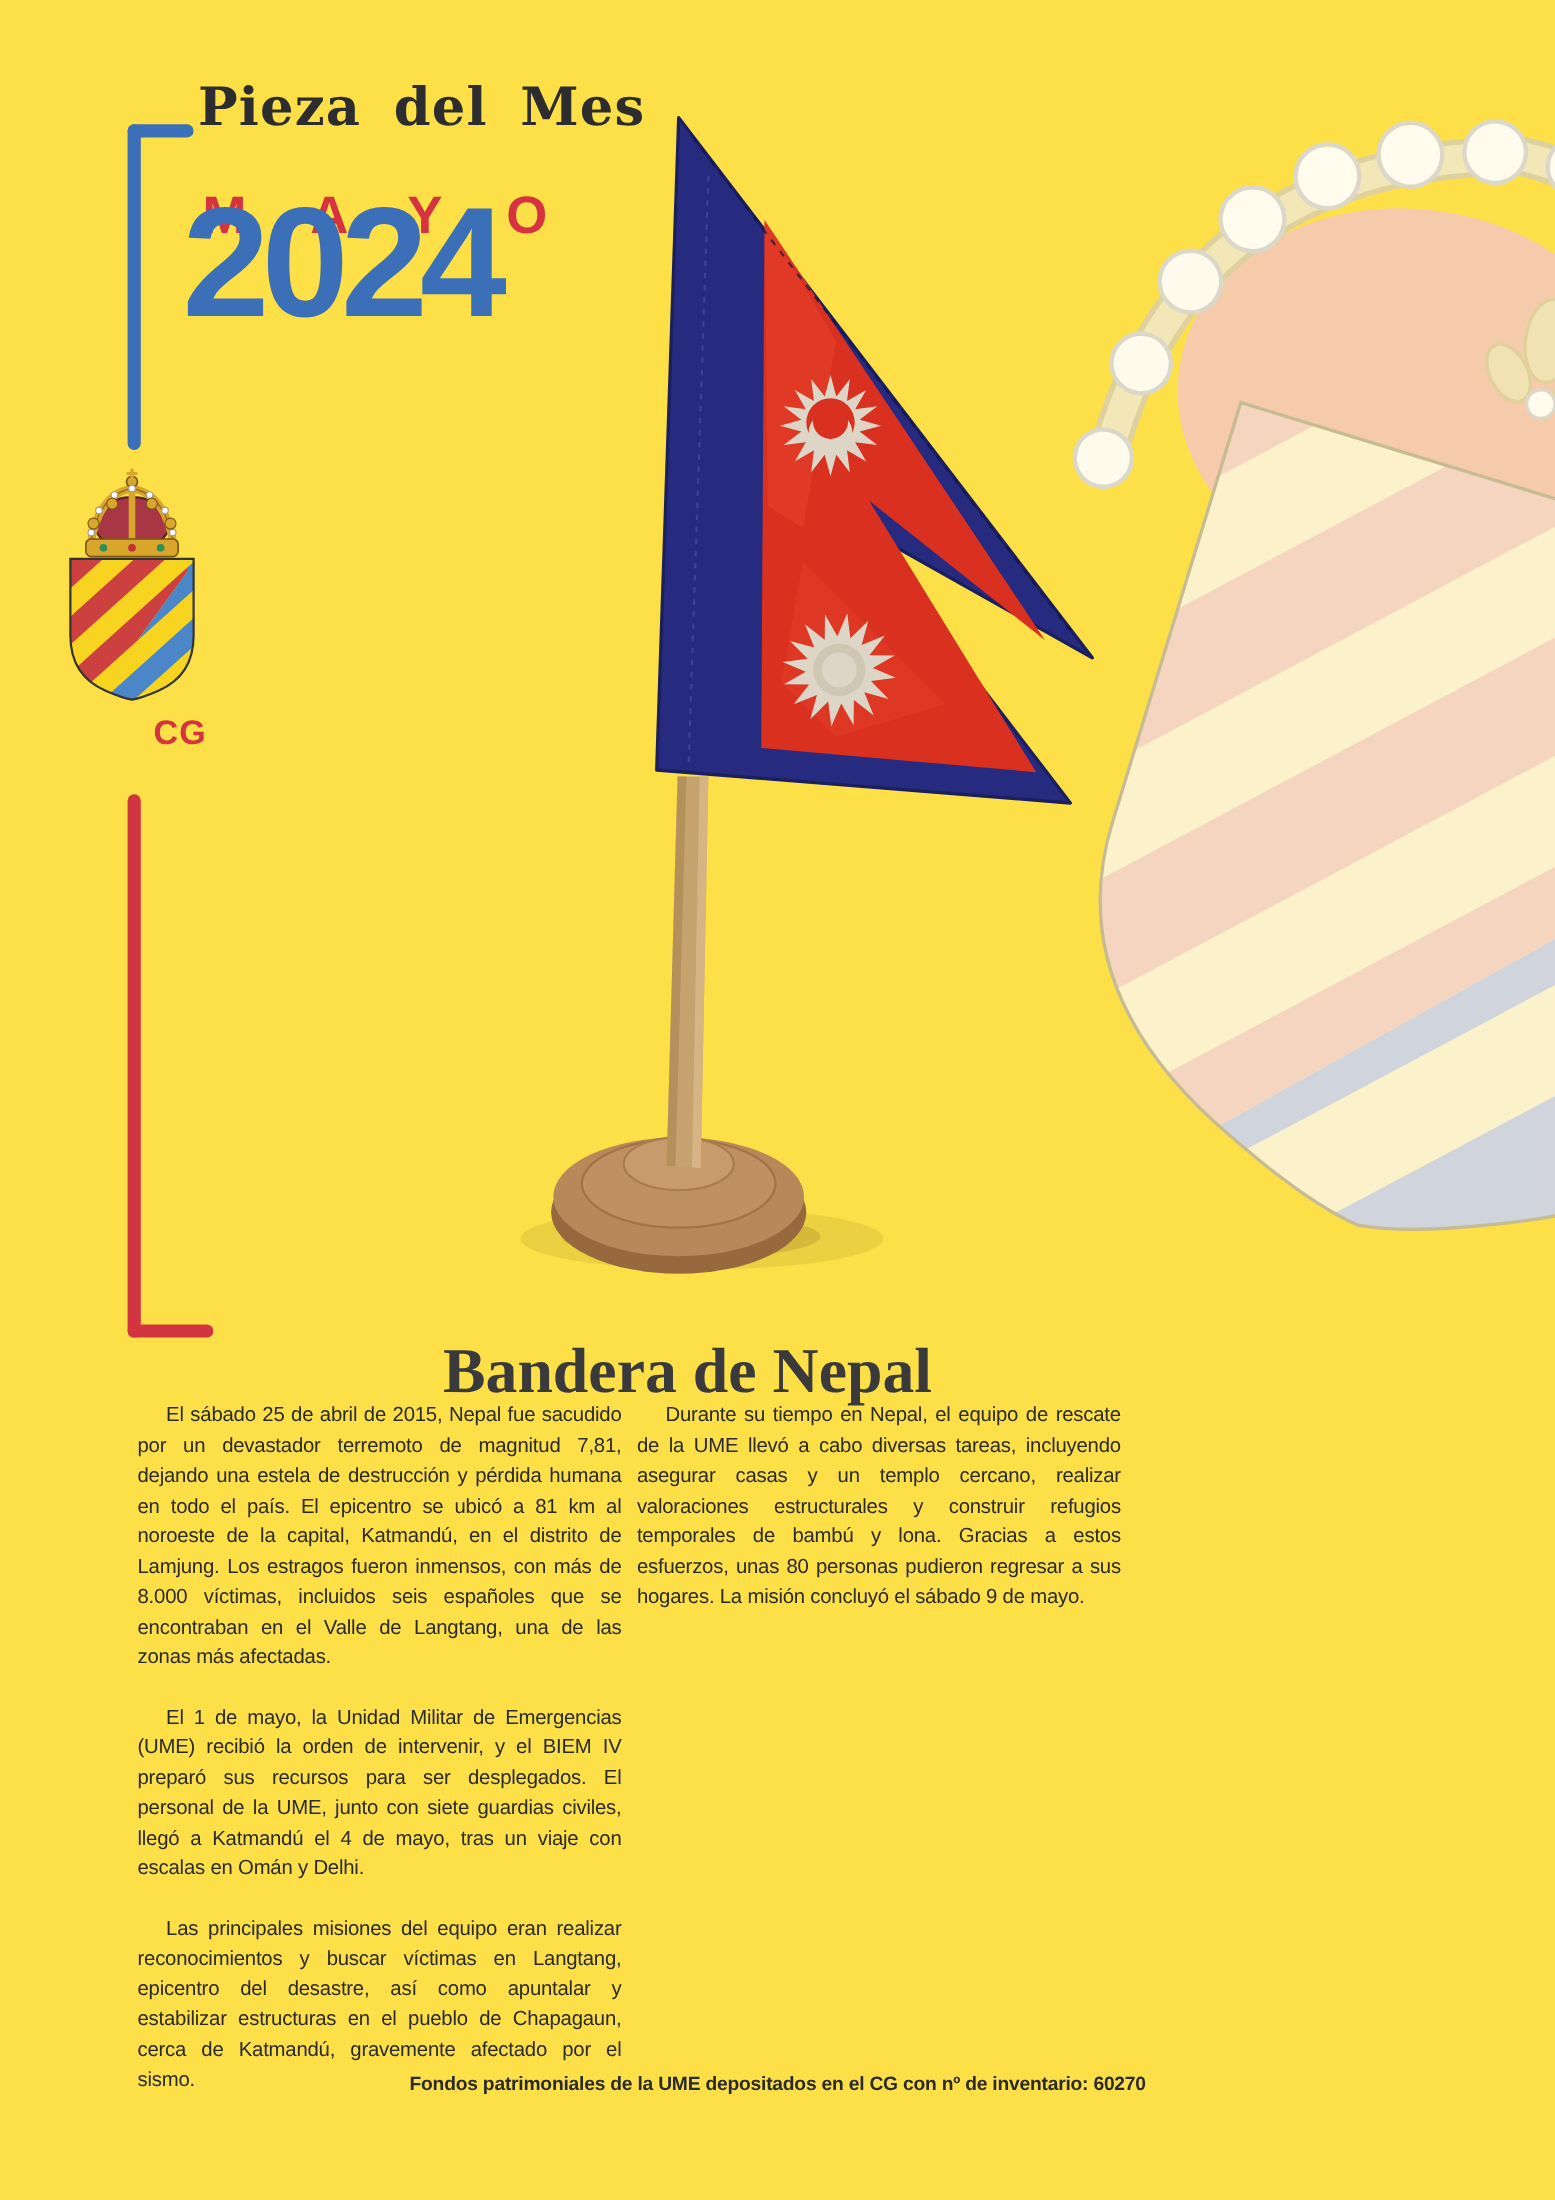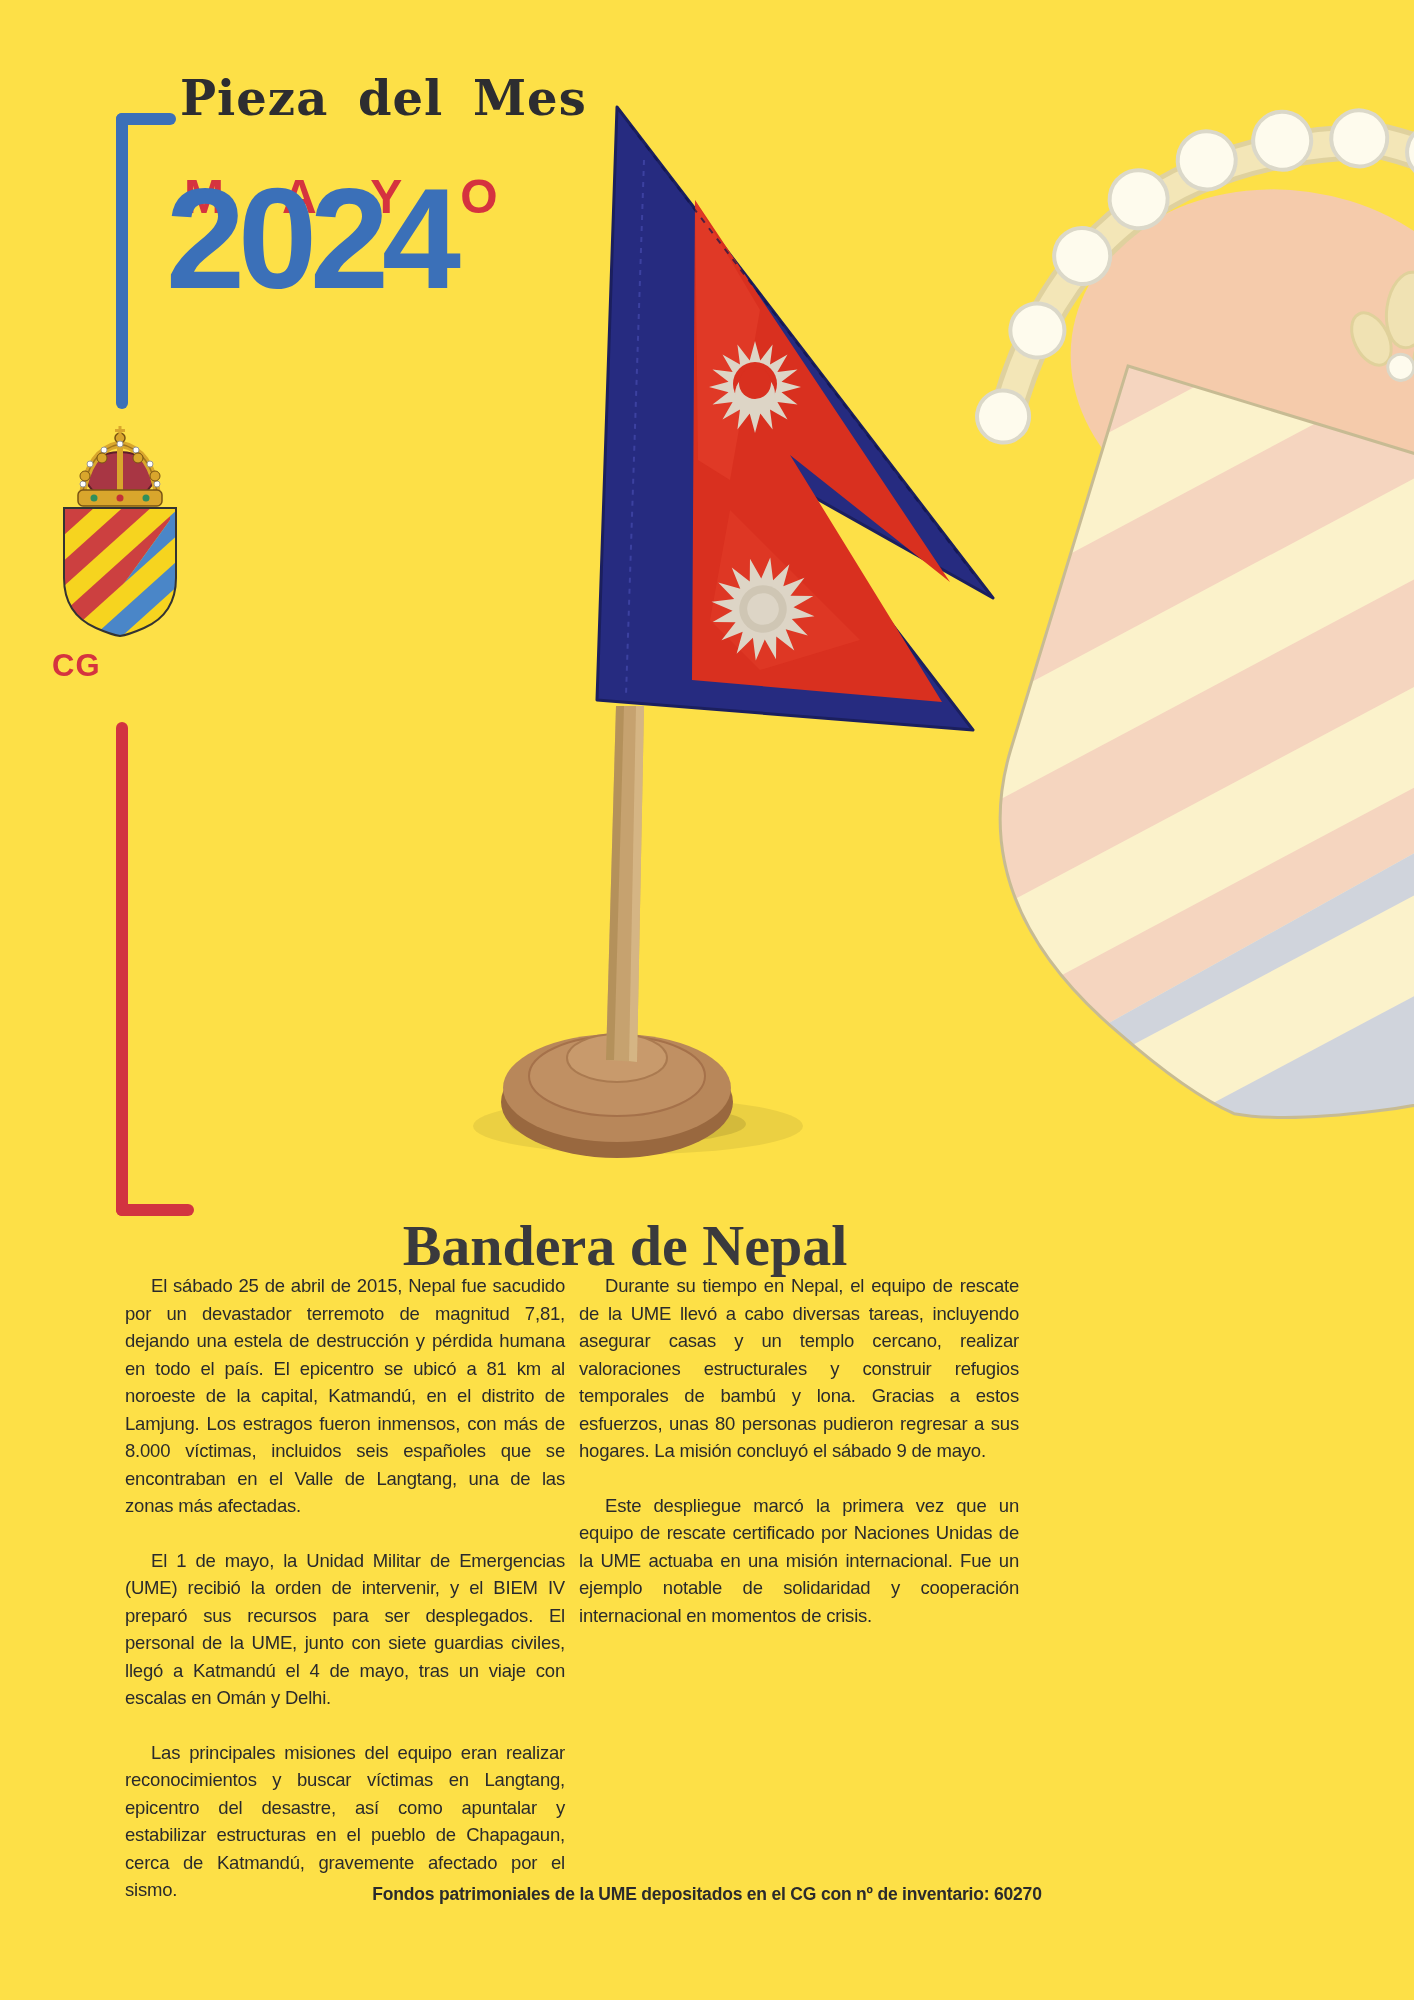--- a/index.html
+++ b/index.html
@@ -12,21 +12,21 @@
   #red-bracket-v{left:116px;top:722px;width:12px;height:494px;background:#d23440;}
   #red-bracket-h{left:116px;top:1204px;width:78px;height:12px;background:#d23440;}
   #eyebrow{position:absolute;left:180px;top:70px;font-family:"DejaVu Serif",serif;
            font-weight:700;font-size:48px;color:#2d2d30;word-spacing:12px;letter-spacing:1px;}
   #month{position:absolute;left:184px;top:138px;font-weight:700;font-size:48px;
          color:#d5333f;letter-spacing:58px;line-height:1.1;margin-top:33px;}
   #year{position:absolute;left:166px;top:168px;font-family:Liberation Sans, sans-serif;
         font-weight:700;font-size:142px;color:#3b70b8;letter-spacing:-7px;line-height:1;}
   
   #emblem{position:absolute;left:52px;top:424px;}
-  #cg-label{position:absolute;left:52px;top:648px;width:136px;text-align:left;
+  #cg-label{position:absolute;left:52px;top:648px;width:136px;text-align:right;
             font-weight:700;font-size:31px;color:#d5333f;letter-spacing:1px;}
   
   #watermark{position:absolute;left:770px;top:48px;}
   
   #flag-photo{position:absolute;left:430px;top:80px;}
   
   #page-title{position:absolute;left:220px;top:1212px;width:810px;text-align:center;
               font-family:Liberation Serif, serif;font-weight:700;font-size:58px;color:#3a3a3d;
               letter-spacing:0px;}
   
@@ -252,19 +252,18 @@
   <div id="page-title">Bandera de Nepal</div>
 
   <div id="article">
     <div class="col">
       <p>El sábado 25 de abril de 2015, Nepal fue sacudido por un devastador terremoto de magnitud 7,81, dejando una estela de destrucción y pérdida humana en todo el país. El epicentro se ubicó a 81 km al noroeste de la capital, Katmandú, en el distrito de Lamjung. Los estragos fueron inmensos, con más de 8.000 víctimas, incluidos seis españoles que se encontraban en el Valle de Langtang, una de las zonas más afectadas.</p>
       <p>El 1 de mayo, la Unidad Militar de Emergencias (UME) recibió la orden de intervenir, y el BIEM IV preparó sus recursos para ser desplegados. El personal de la UME, junto con siete guardias civiles, llegó a Katmandú el 4 de mayo, tras un viaje con escalas en Omán y Delhi.</p>
       <p>Las principales misiones del equipo eran realizar reconocimientos y buscar víctimas en Langtang, epicentro del desastre, así como apuntalar y estabilizar estructuras en el pueblo de Chapagaun, cerca de Katmandú, gravemente afectado por el sismo.</p>
     </div>
     <div class="col">
       <p>Durante su tiempo en Nepal, el equipo de rescate de la UME llevó a cabo diversas tareas, incluyendo asegurar casas y un templo cercano, realizar valoraciones estructurales y construir refugios temporales de bambú y lona. Gracias a estos esfuerzos, unas 80 personas pudieron regresar a sus hogares. La misión concluyó el sábado 9 de mayo.</p>
-      <p>Este despliegue marcó la primera vez que un equipo de rescate certificado por Naciones Unidas de la UME actuaba en una misión internacional. Fue un ejemplo notable de solidaridad y cooperación internacional en momentos de crisis.</p>
     </div>
   </div>
 
   <div id="footer-note">Fondos patrimoniales de la UME depositados en el CG con nº de inventario: 60270</div>
 
 </div>
 
 </body></html>

